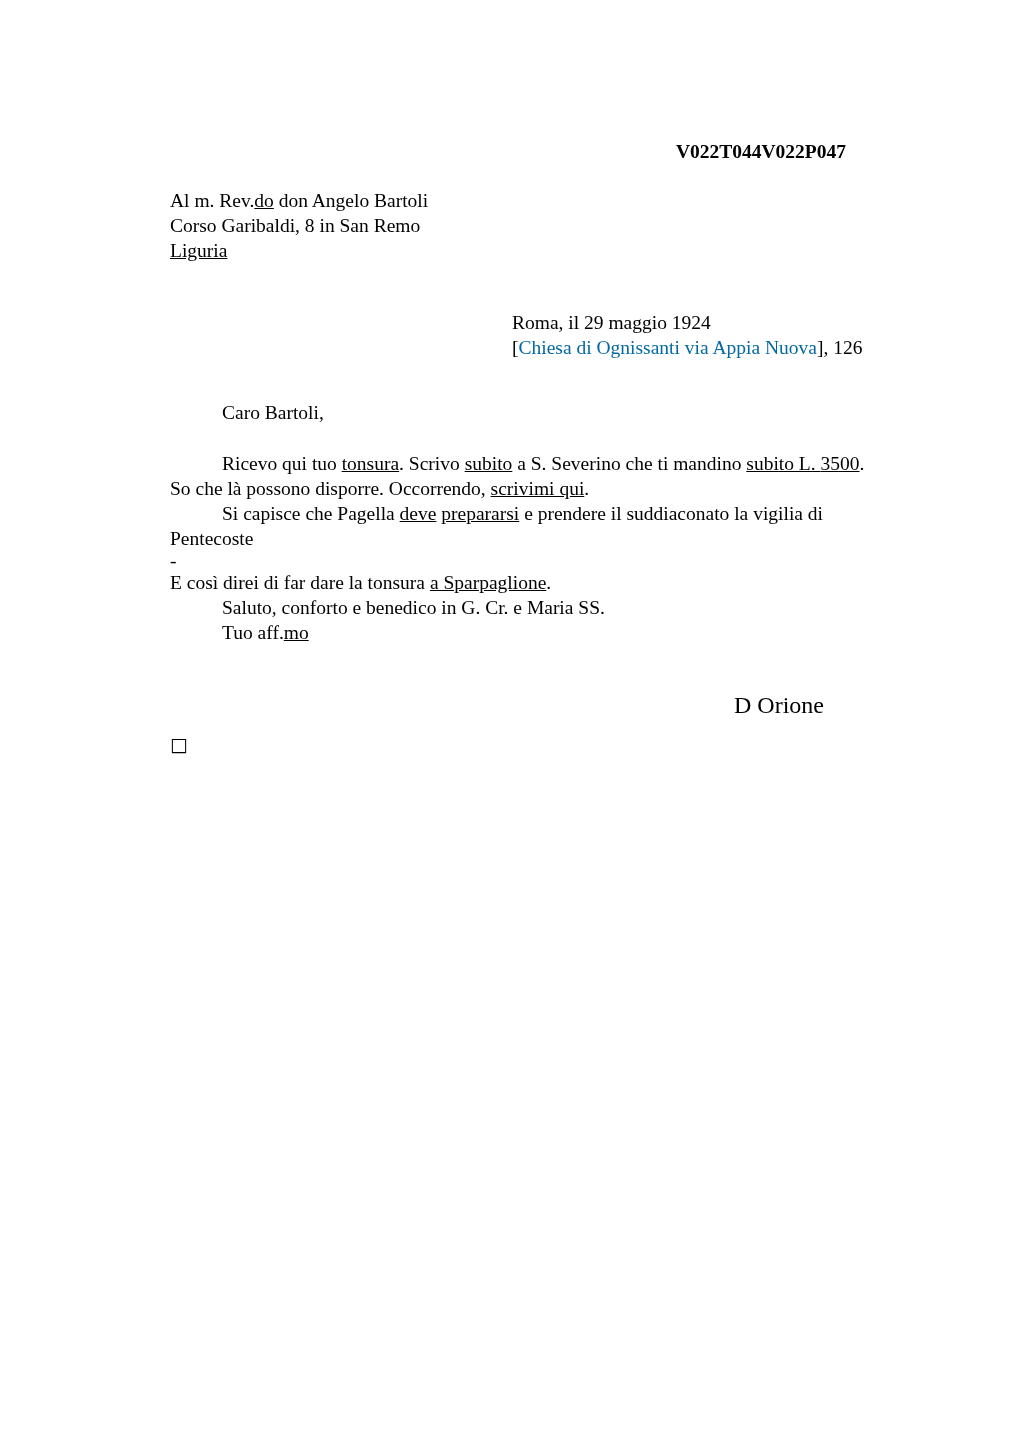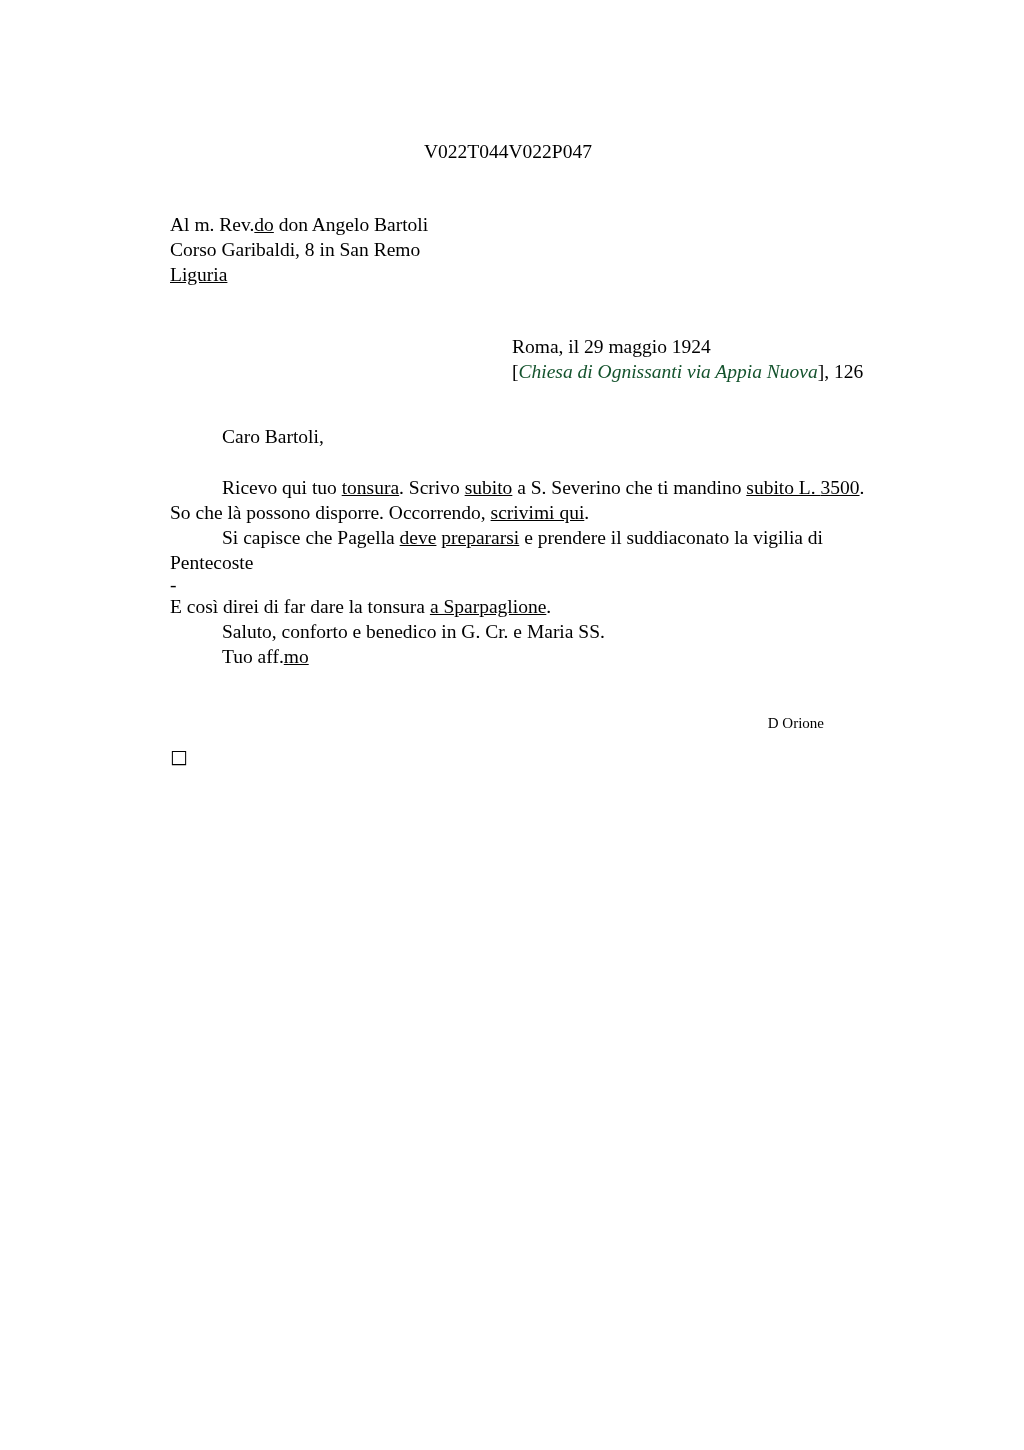--- a/index.html
+++ b/index.html
@@ -22,24 +22,25 @@
     padding: 0;
   }
   .content {
     position: absolute;
     left: 170px;
     top: 140px;
     width: 716px;
   }
   .header-row {
     display: flex;
-    justify-content: center;
+    justify-content: flex-end;
     font-size: 19.5px;
     line-height: 1.28;
-    margin-bottom: 48px;
+    margin-bottom: 24px;
+    font-weight: bold;
   }
   .header-right {
     margin-right: 40px;
   }
   .address-block {
     font-size: 19.5px;
     line-height: 1.28;
     margin-bottom: 0;
   }
   .address-block div {
@@ -49,22 +50,21 @@
     text-decoration: underline;
     font-family: Liberation Serif, serif;
   }
   .place-block {
     font-size: 19.5px;
     line-height: 1.28;
     margin-top: 47px;
     margin-left: 342px;
   }
   .blue {
-    color: #14532d;
-    font-style: italic;
+    color: #0369a1;
   }
   .salutation {
     font-size: 19.5px;
     line-height: 1.28;
     margin-top: 40px;
     text-indent: 52px;
   }
   .body-block {
     font-size: 19.5px;
     line-height: 1.28;
@@ -74,21 +74,21 @@
     text-indent: 52px;
   }
   .p-flat {
     text-indent: 0;
   }
   .dash-line {
     font-size: 19.5px;
     line-height: 1.0;
   }
   .signature {
-    font-size: 15px;
+    font-size: 24px;
     line-height: 1.28;
     margin-top: 44px;
     text-align: right;
     padding-right: 62px;
   }
   .box-glyph {
     font-size: 19px;
     line-height: 1;
     margin-top: 14px;
     margin-left: 0px;

